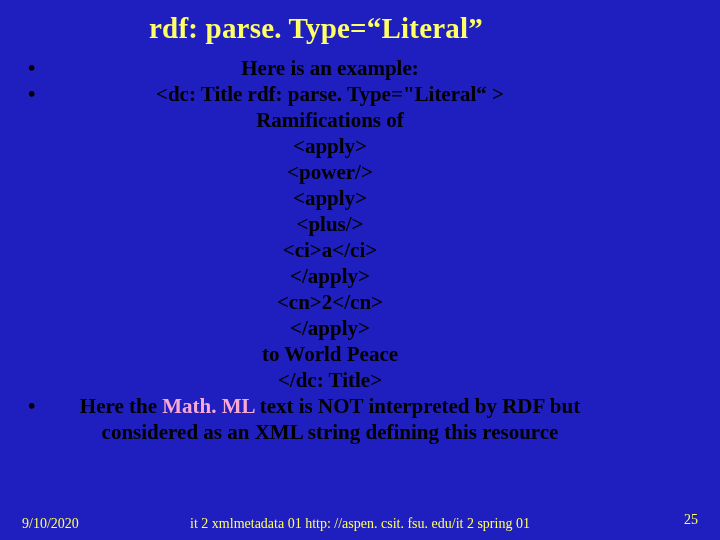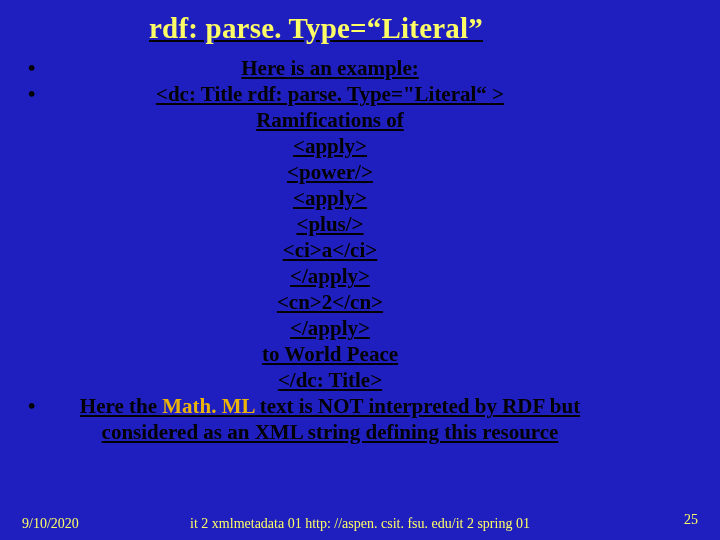--- a/index.html
+++ b/index.html
@@ -13,21 +13,20 @@
     background: #1f1fbf;
     font-family: "Times New Roman", Times, serif;
     position: relative;
   }
   .slide {
     box-sizing: border-box;
     width: 632px;
     height: 540px;
     padding: 12px 22px 0 22px;
     position: relative;
-    text-decoration: underline;
   }
   .title {
     text-align: center;
     font-weight: bold;
     font-size: 29px;
     color: #ffff66;
     margin-bottom: 10px;
     letter-spacing: 0.2px;
   }
   ul.bullets {
@@ -48,21 +47,21 @@
     content: "•";
     position: absolute;
     left: 2px;
     top: 0;
     font-size: 21px;
   }
   .code-line {
     display: block;
   }
   .yellow { color: #ffff66; }
-  .red { color: #eab308; }
+  .red { color: #f9a8d4; }
   .footer {
     position: absolute;
     left: 0;
     bottom: 8px;
     width: 720px;
     box-sizing: border-box;
     padding: 0 22px;
     font-size: 14px;
     color: #ffff66;
     font-family: "Times New Roman", Times, serif;

